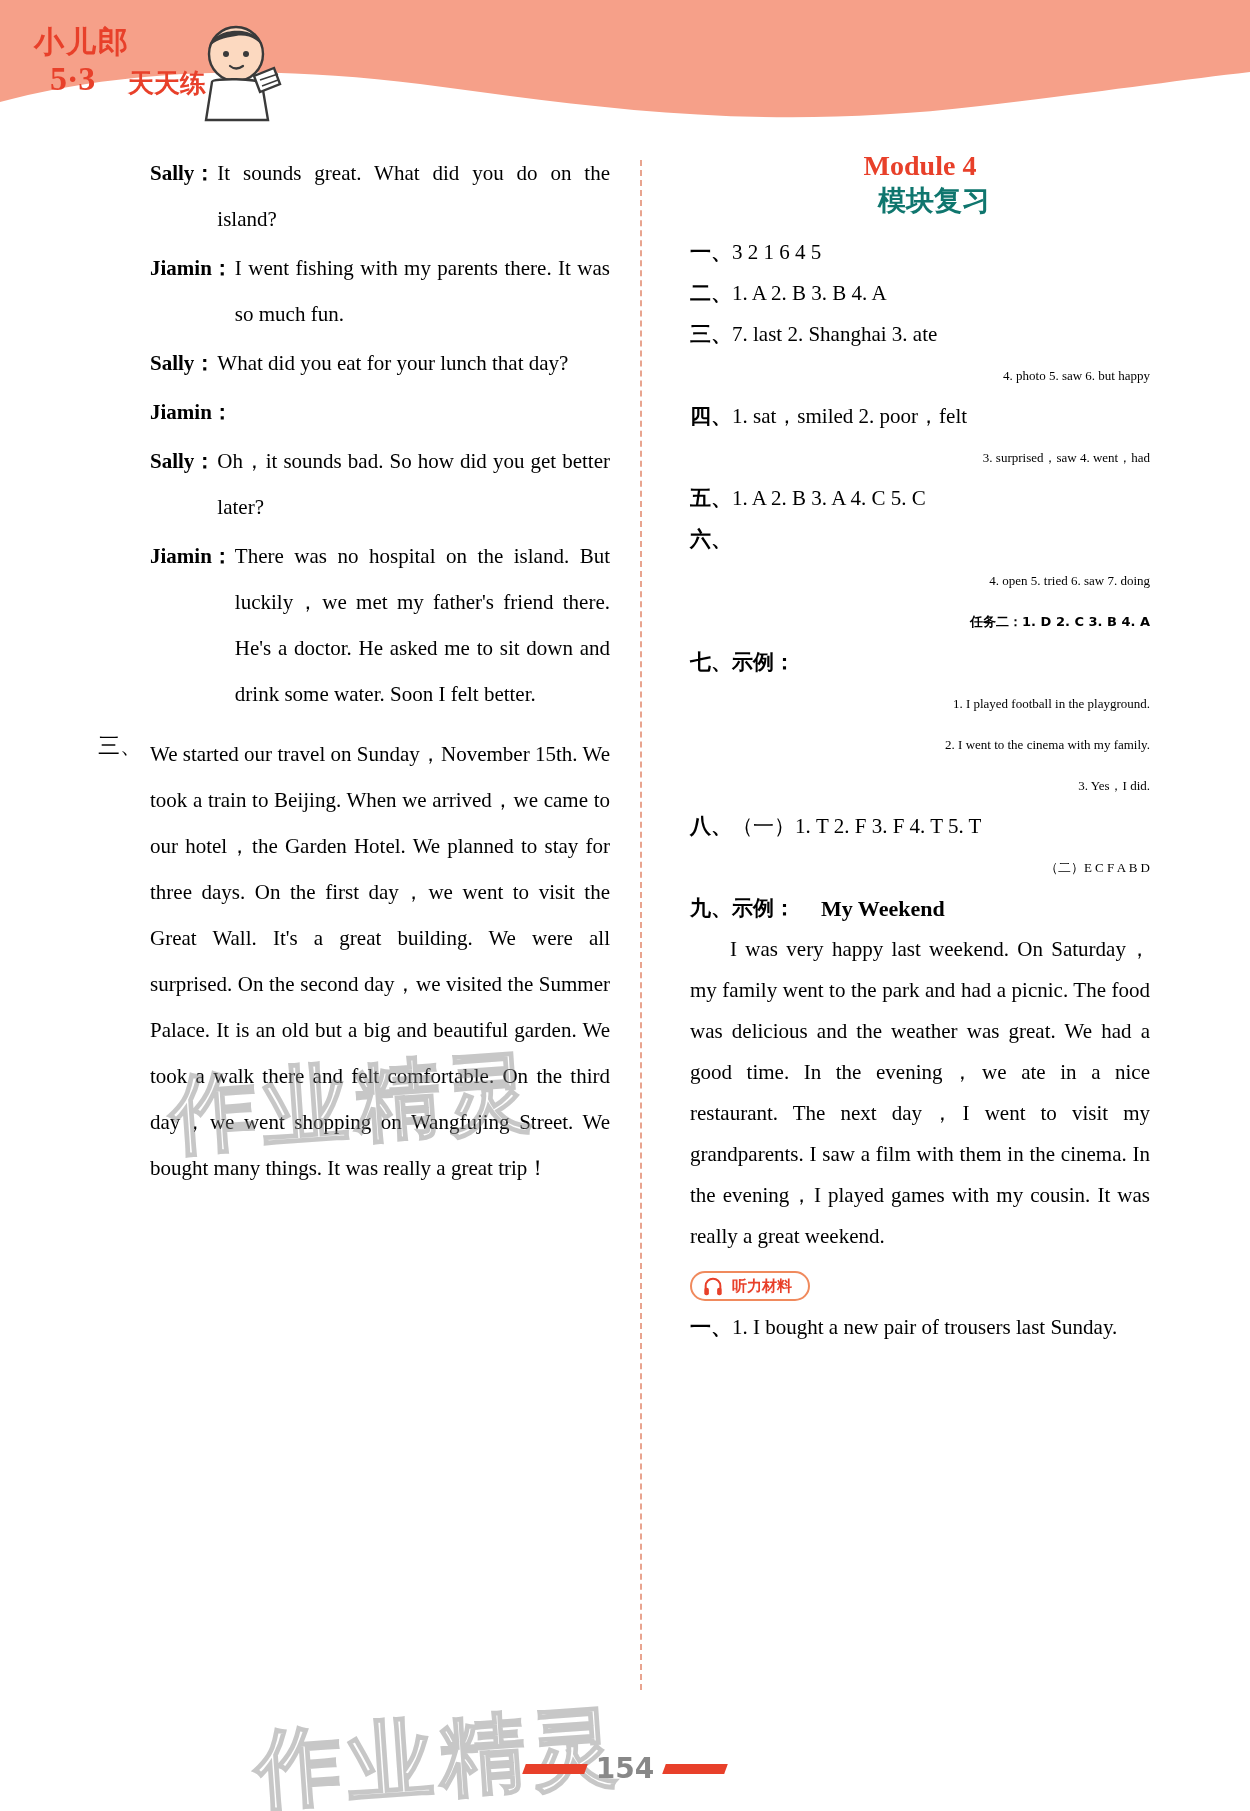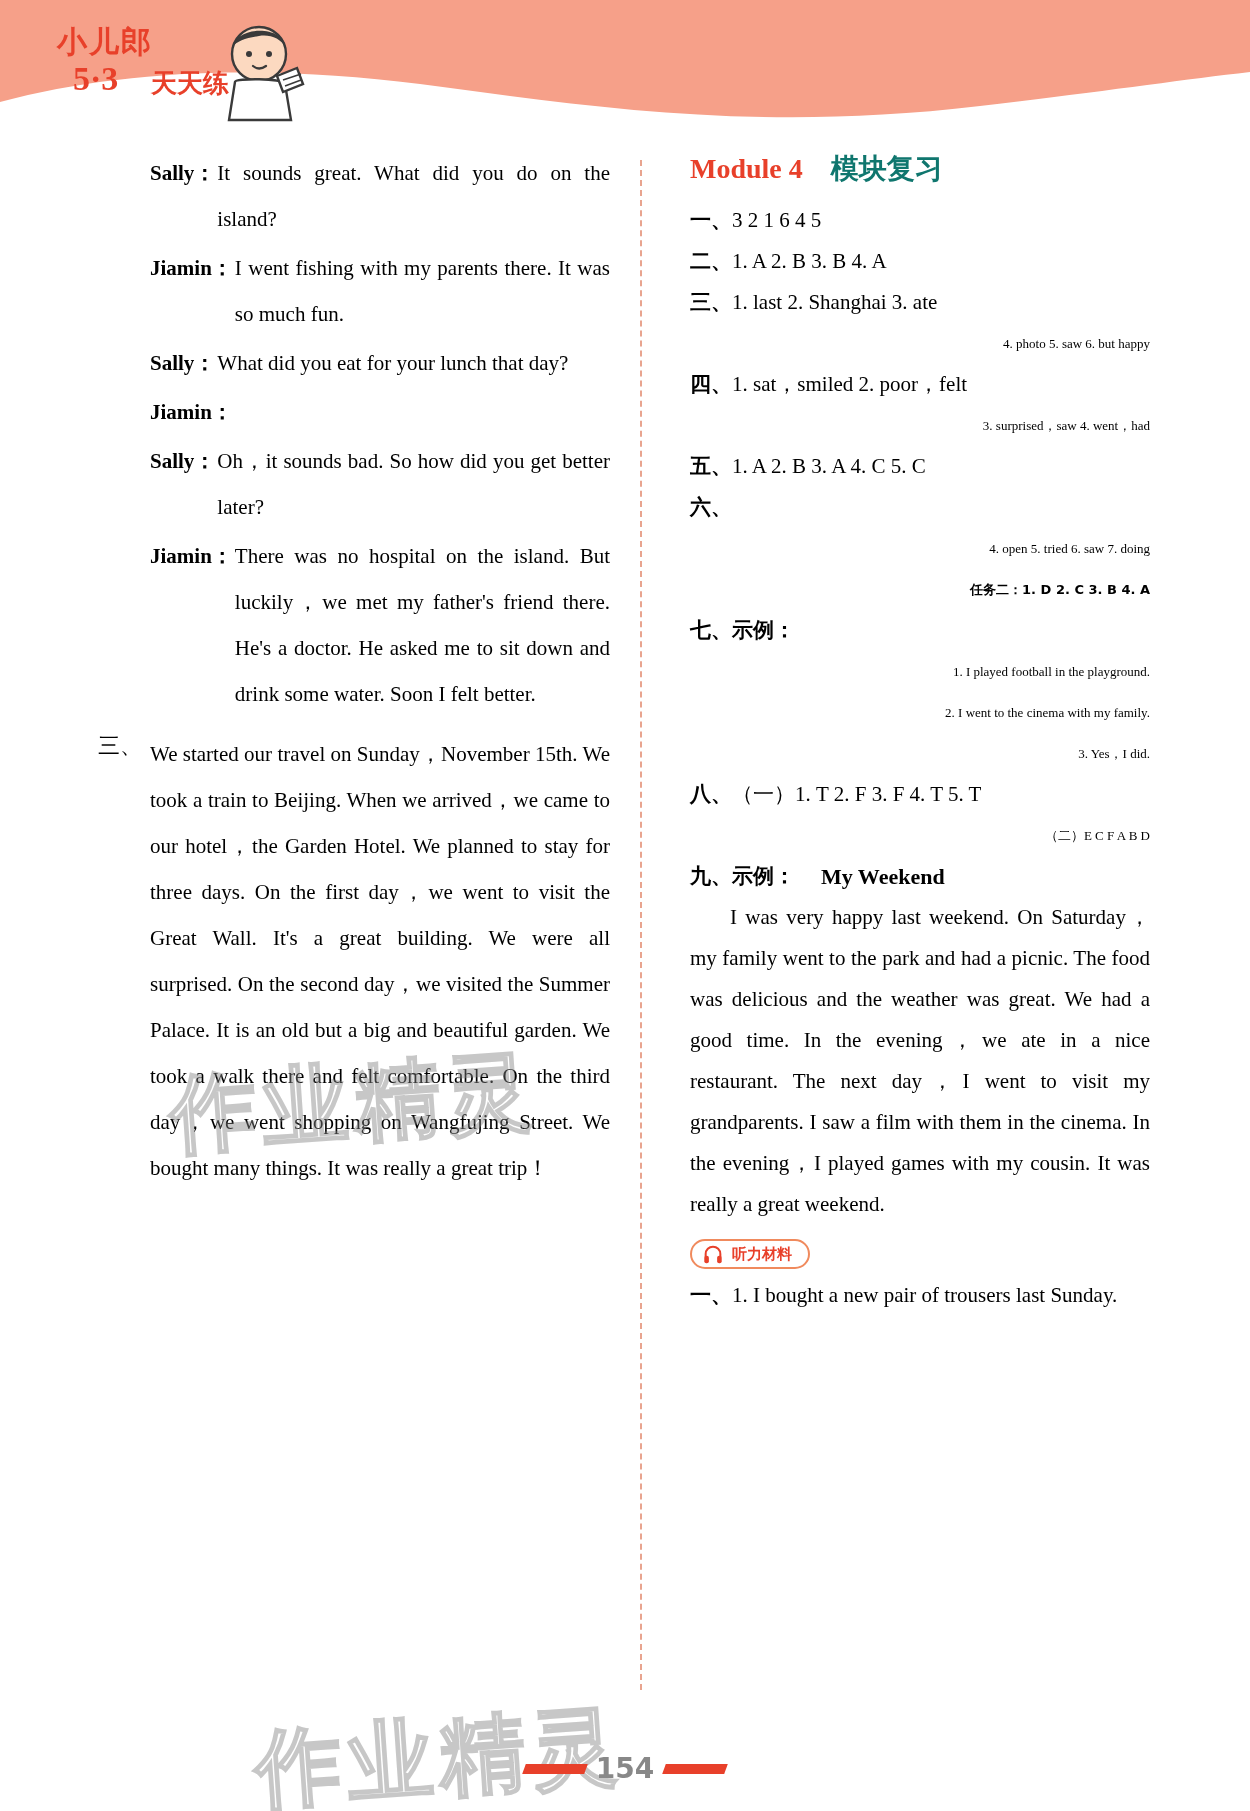--- a/index.html
+++ b/index.html
@@ -16,21 +16,21 @@
     overflow:hidden;
   }
   .banner-fill{
     position:absolute;left:0;top:0;width:1250px;height:130px;
     background:#f6a089;
   }
   .banner-wave{
     position:absolute;left:0;bottom:-2px;width:1250px;height:70px;
   }
   .logo-box{
-    position:absolute;left:55px;top:14px;width:230px;height:100px;
+    position:absolute;left:32px;top:14px;width:230px;height:100px;
   }
   .logo-cn{
     position:absolute;left:2px;top:8px;
     font-family:"DejaVu Sans", sans-serif;
     font-size:30px;font-weight:bold;color:#e8402a;
     letter-spacing:2px;
   }
   .logo-535{
     position:absolute;left:18px;top:46px;
     font-family:"Liberation Serif", serif;
@@ -86,21 +86,21 @@
     font-family:"DejaVu Sans", sans-serif;
     font-size:22px;
   }
   .block-3{
     position:relative;margin-top:14px;
   }
   .block-3 .para{padding-left:0px;}
 
   
   .mod-title{
-    display:flex;align-items:center;margin-bottom:12px;
+    display:flex;align-items:center;margin-bottom:12px;flex-direction:column;
   }
   .mod-title .en{
     font-family:"Liberation Serif", serif;
     font-size:28px;font-weight:bold;color:#e8402a;
   }
   .mod-title .cn{
     font-family:"DejaVu Sans", sans-serif;
     font-size:28px;font-weight:bold;color:#0f766e;
     margin-left:28px;
   }
@@ -241,21 +241,21 @@
       <span class="anstext">3  2  1  6  4  5</span>
     </div>
     
     <div class="ansrow">
       <span class="ansnum cnlab">二、</span>
       <span class="anstext">1. A   2. B   3. B   4. A</span>
     </div>
     
     <div class="ansrow">
       <span class="ansnum cnlab">三、</span>
-      <span class="anstext">1. last   2. Shanghai   3. ate</span>
+      <span class="anstext">7. last   2. Shanghai   3. ate</span>
     </div>
     <div class="indent">4. photo   5. saw   6. but happy</div>
     
     <div class="ansrow">
       <span class="ansnum cnlab">四、</span>
       <span class="anstext">1. sat，smiled   2. poor，felt</span>
     </div>
     <div class="indent">3. surprised，saw   4. went，had</div>
     
     <div class="ansrow">

